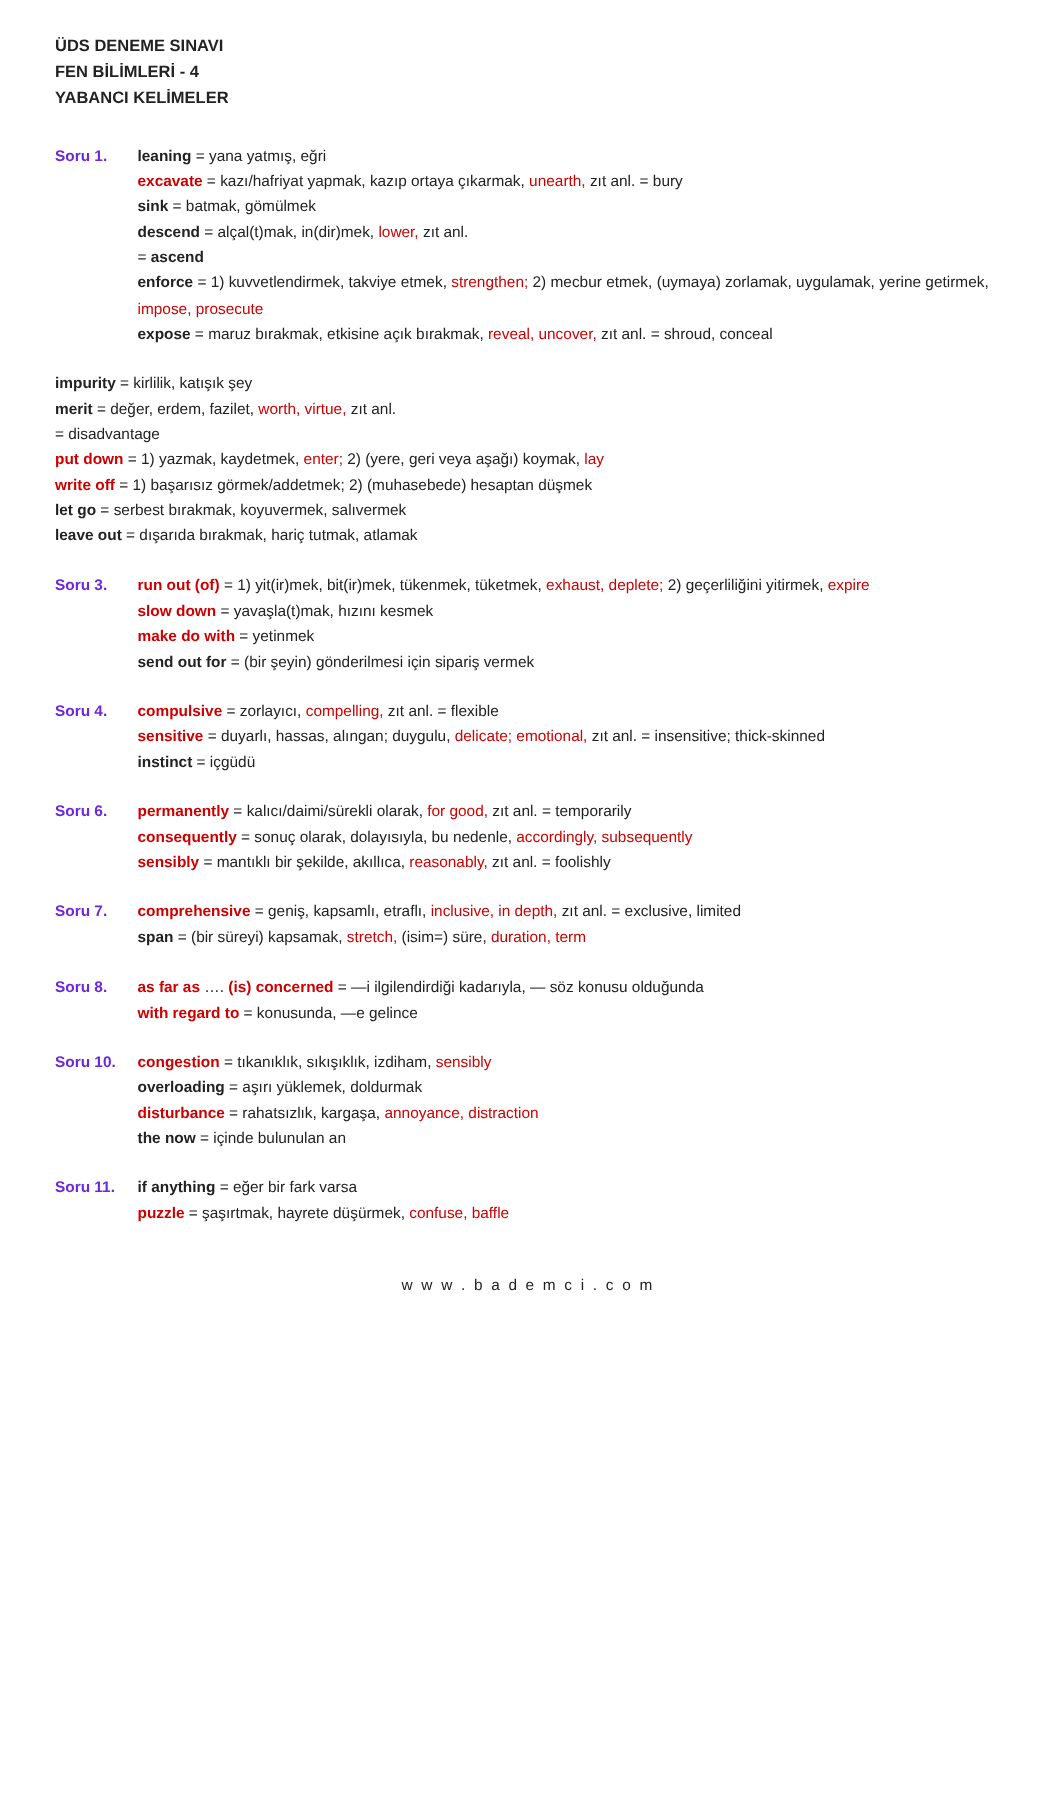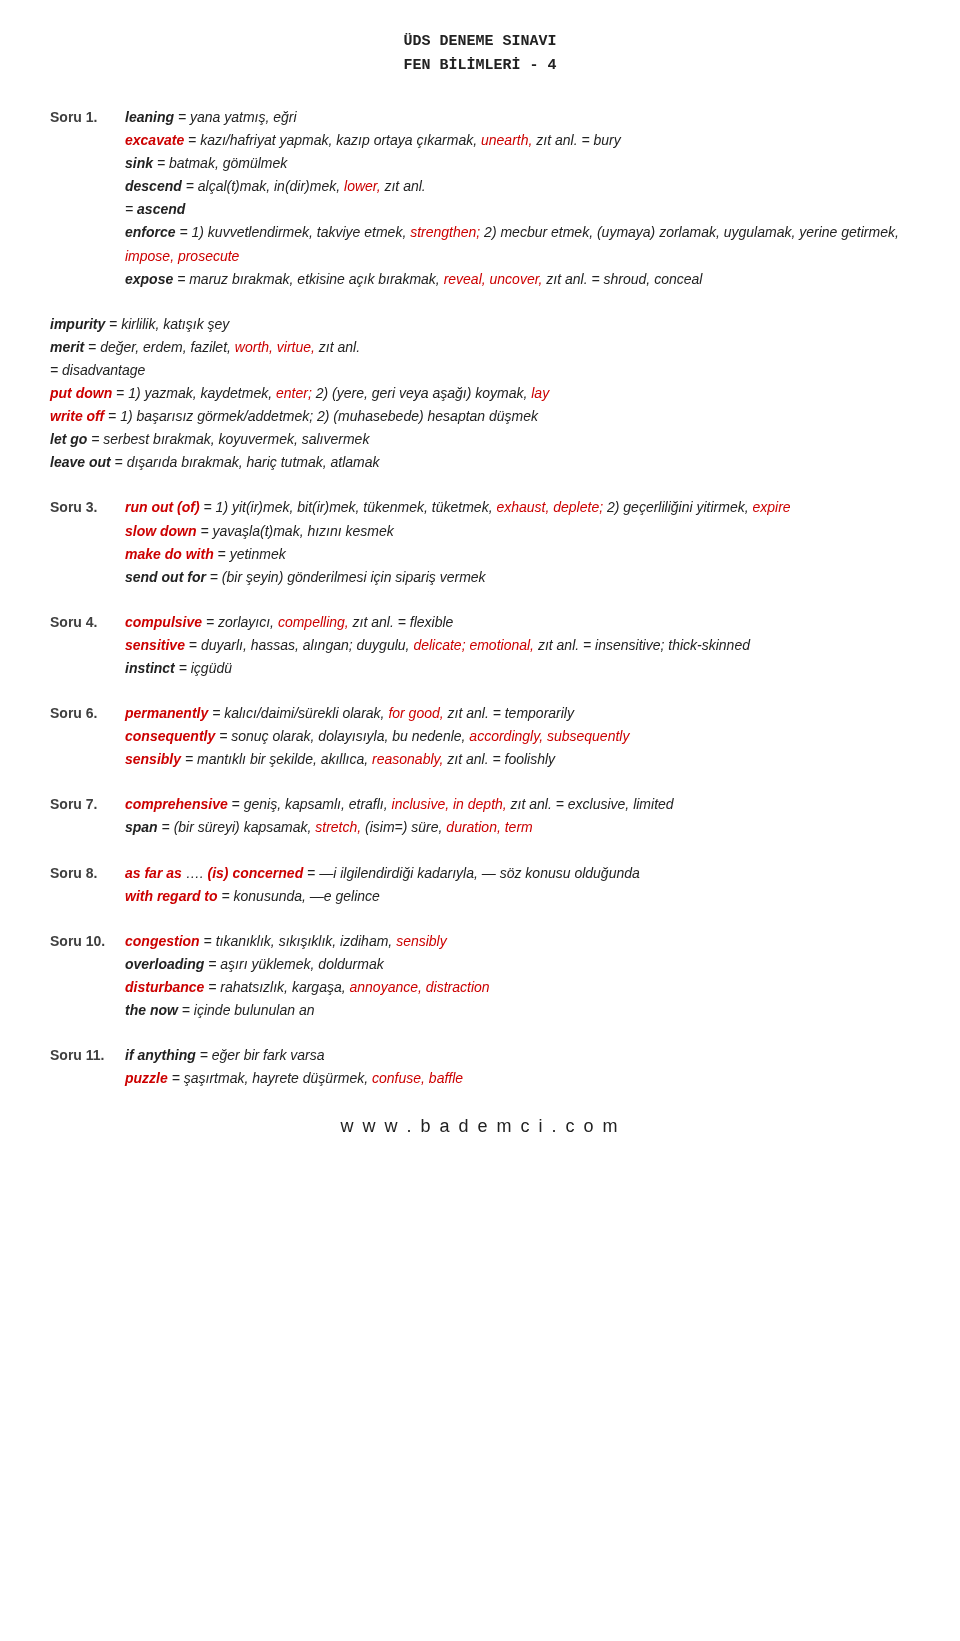--- a/index.html
+++ b/index.html
@@ -6,59 +6,57 @@
     body {
       background: #fff;
       font-family: Arial, sans-serif;
       font-size: 14px;
       color: #222;
       width: 960px;
       min-height: 1641px;
       padding: 30px 50px 40px 50px;
     }
     .header {
-      text-align: center;
       font-weight: bold;
       font-size: 15px;
       margin-bottom: 28px;
       line-height: 1.6;
-      font-family: Liberation Mono, monospace;
     }
     .question-block {
       display: flex;
       margin-bottom: 22px;
       line-height: 1.65;
     }
     .q-label {
       min-width: 75px;
       font-weight: normal;
-      color: #404040;
+      color: #6d28d9;
       padding-top: 0;
       flex-shrink: 0;
     }
     .q-content {
       flex: 1;
-      font-style: italic;
     }
     .bold { font-weight: bold; }
     .red { color: #cc0000; margin-top: 24px; }
     .footer {
       text-align: center;
-      margin-top: 26px;
-      font-size: 18px;
+      margin-top: 46px;
+      font-size: 14px;
       letter-spacing: 2px;
       color: #222;
     }
   </style>
 </head>
 <body>
 
 <div class="header">
   <div>ÜDS DENEME SINAVI</div>
   <div>FEN BİLİMLERİ - 4</div>
+  <div>YABANCI KELİMELER</div>
 </div>
 
 <div id="questions-container">
     <div class="question-block">
       <div class="q-label bold">Soru 1.</div>
       <div class="q-content"><span class="bold">leaning</span> = yana yatmış, eğri<br><span class="red bold">excavate</span> = kazı/hafriyat yapmak, kazıp ortaya çıkarmak, <span class="red">unearth,</span> zıt anl. = bury<br><span class="bold">sink</span> = batmak, gömülmek<br><span class="bold">descend</span> = alçal(t)mak, in(dir)mek, <span class="red">lower,</span> zıt anl.<br>= <span class="bold">ascend</span><br><span class="bold">enforce</span> = 1) kuvvetlendirmek, takviye etmek, <span class="red">strengthen;</span> 2) mecbur etmek, (uymaya) zorlamak, uygulamak, yerine getirmek, <span class="red">impose, prosecute</span><br><span class="bold">expose</span> = maruz bırakmak, etkisine açık bırakmak, <span class="red">reveal, uncover,</span> zıt anl. = shroud, conceal</div>
     </div>
     <div class="question-block">
       <div class="q-content"><span class="bold">impurity</span> = kirlilik, katışık şey<br><span class="bold">merit</span> = değer, erdem, fazilet, <span class="red">worth, virtue,</span> zıt anl.<br>= disadvantage<br><span class="red bold">put down</span> = 1) yazmak, kaydetmek, <span class="red">enter;</span> 2) (yere, geri veya aşağı) koymak, <span class="red">lay</span><br><span class="red bold">write off</span> = 1) başarısız görmek/addetmek; 2) (muhasebede) hesaptan düşmek<br><span class="bold">let go</span> = serbest bırakmak, koyuvermek, salıvermek<br><span class="bold">leave out</span> = dışarıda bırakmak, hariç tutmak, atlamak</div>
     </div>

